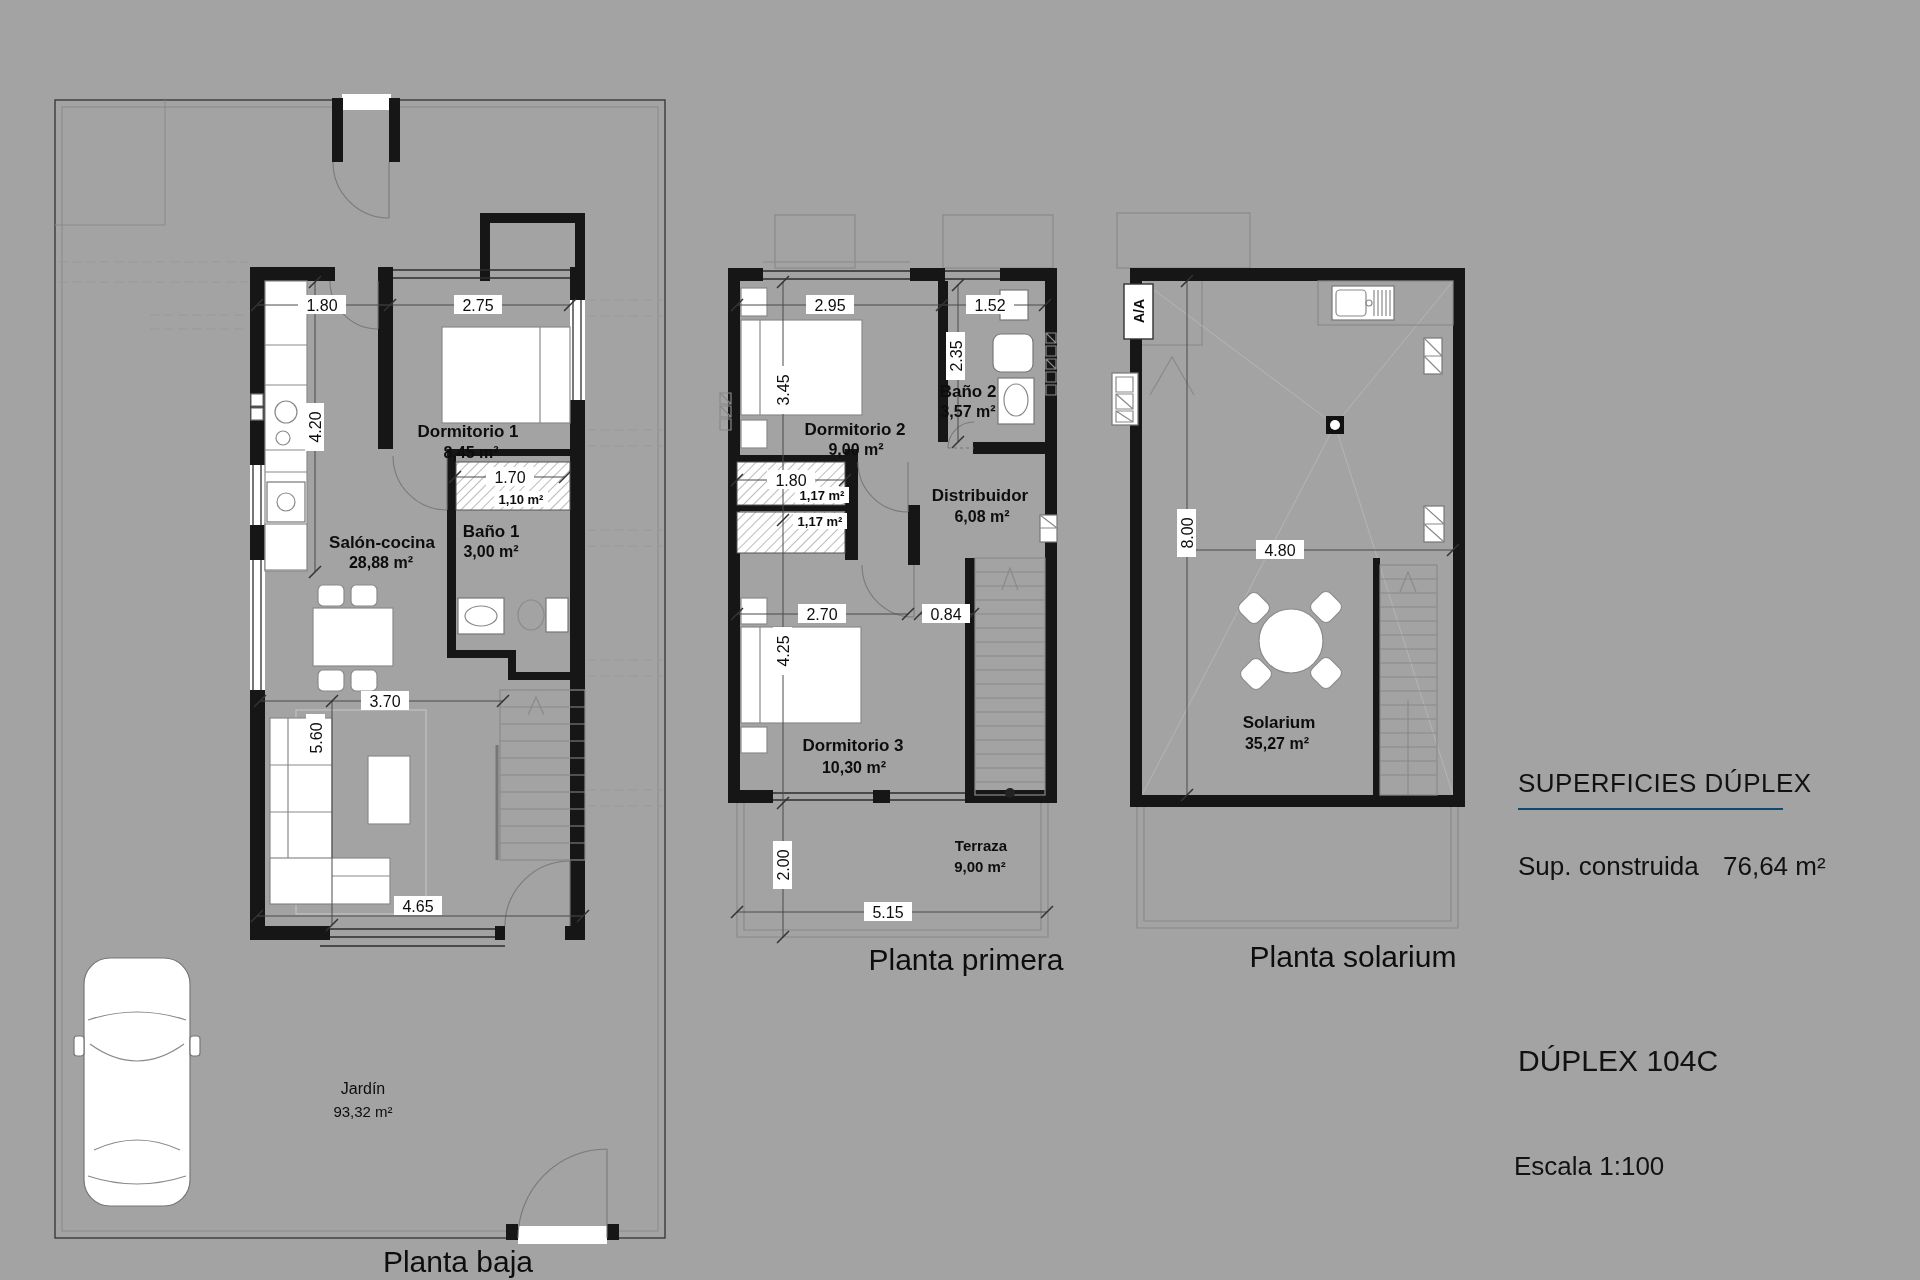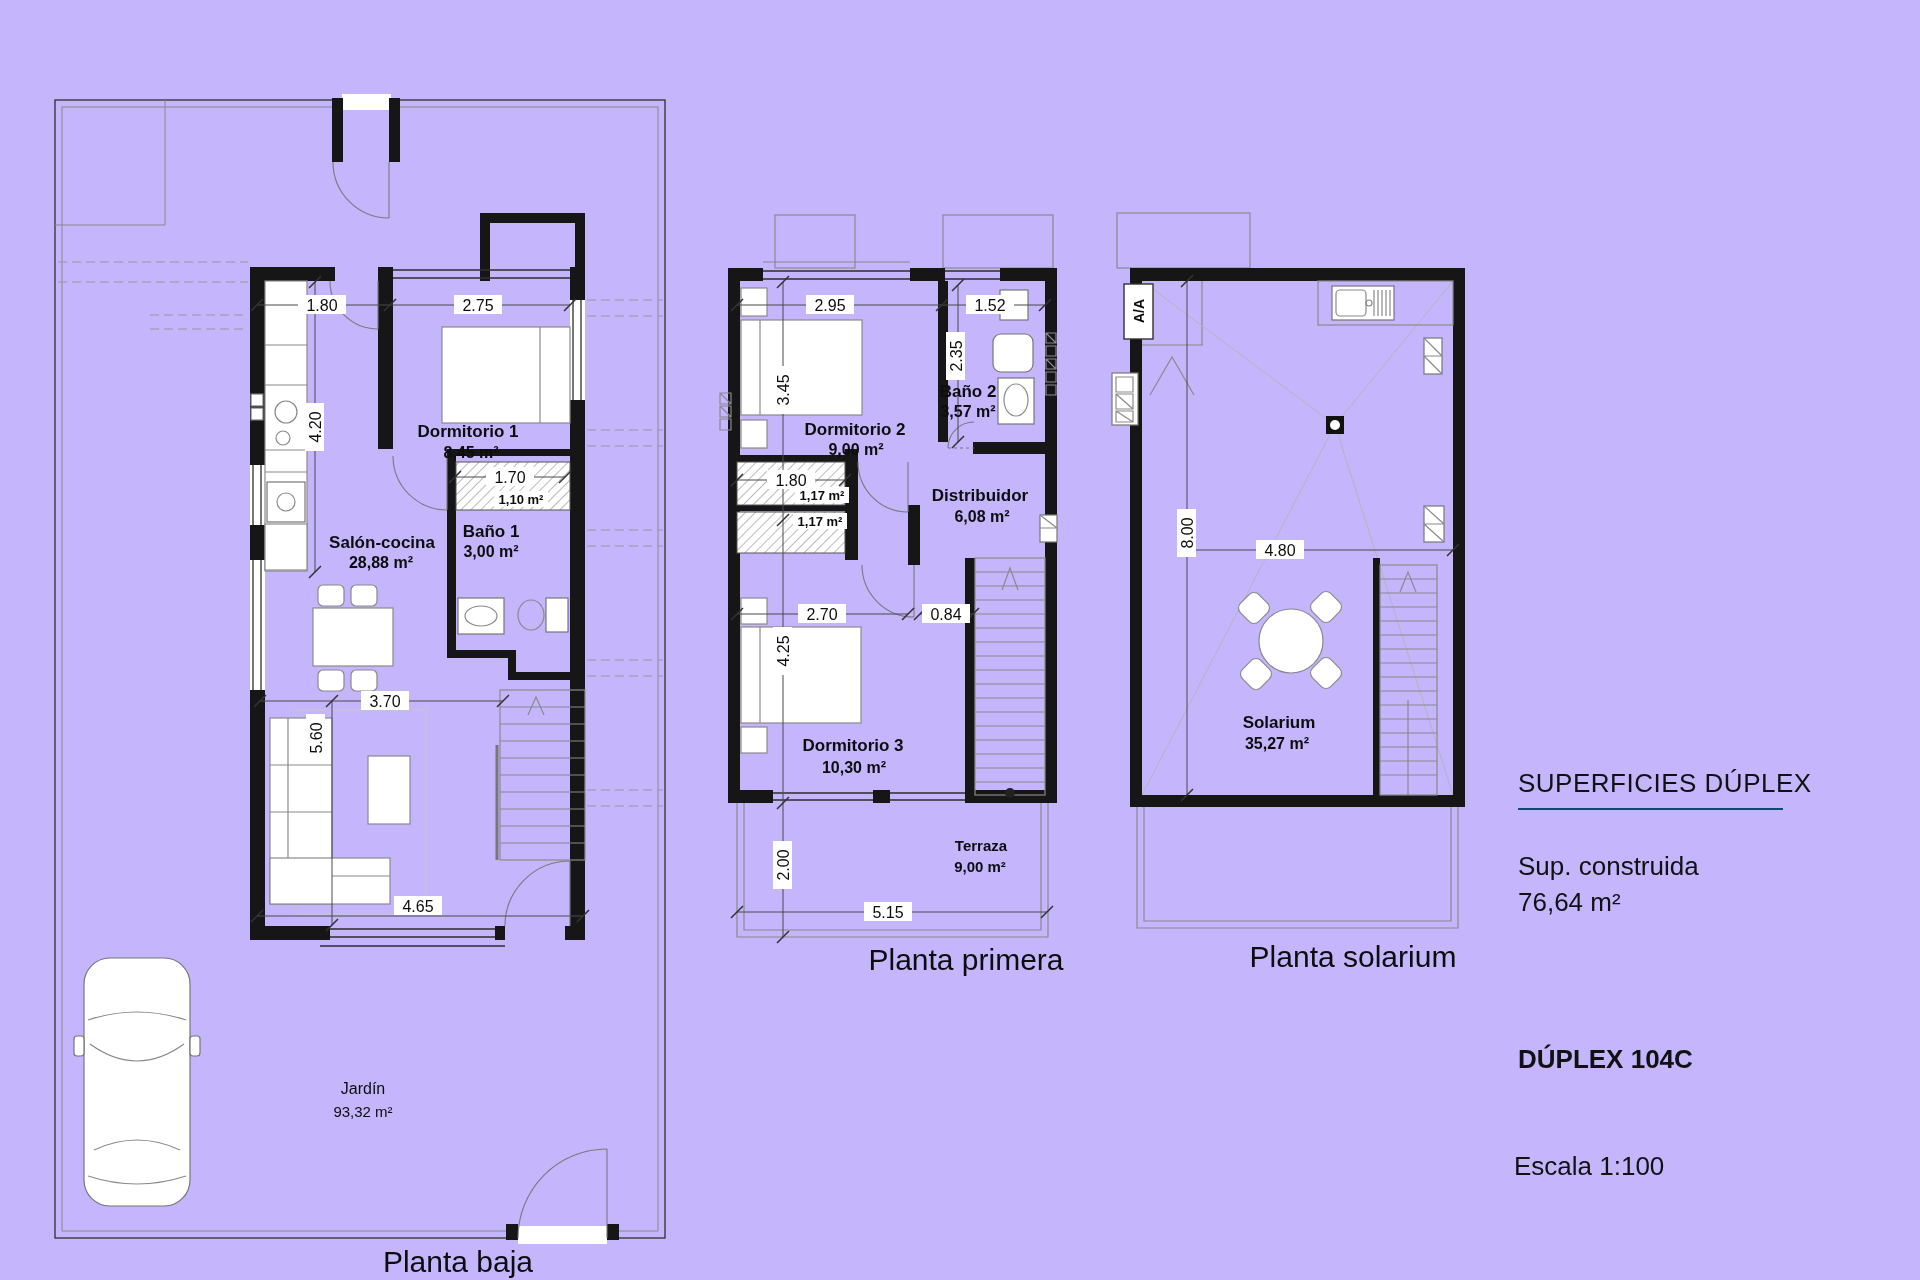--- a/index.html
+++ b/index.html
@@ -1,16 +1,16 @@
 <!DOCTYPE html>
 <html><head>
 <meta charset="utf-8">
 <style>
   html,body{margin:0;padding:0;background:#fff;}
-  #stage{position:relative;width:1920px;height:1280px;background:#c4b5fd;overflow:hidden;
+  #stage{position:relative;width:1920px;height:1280px;background:#a3a3a3;overflow:hidden;
          font-family:"Liberation Sans",sans-serif;}
   svg{position:absolute;left:0;top:0;}
   svg text{font-family:"Liberation Sans",sans-serif;fill:#0d0d0d;}
   .dim{font-size:16px;}
   .rname{font-size:17px;font-weight:bold;}
   .rarea{font-size:16px;font-weight:bold;}
   .rsmall{font-size:13px;font-weight:bold;}
   .rlight{font-size:16px;}
   .rlight2{font-size:15px;}
   .rtitle{font-size:30px;}
@@ -25,23 +25,23 @@
   .tick{stroke:#333;stroke-width:1.5;fill:none;}
   .dash{stroke:#9a9a9a;stroke-width:1.1;stroke-dasharray:9 5;fill:none;}
   .bound{stroke:#3a3a3a;stroke-width:1.4;fill:none;}
   .bound2{stroke:#8a8a8a;stroke-width:1;fill:none;}
   .slope{stroke:#b5b5b5;stroke-width:1;fill:none;}
   .dimbg{fill:#fff;}
   .info{position:absolute;color:#111;}
   .sup-title{font-size:26px;letter-spacing:.5px;border-bottom:2px solid #0c4a6e;
              padding-bottom:9px;width:265px;white-space:nowrap;}
   .sup-rows{margin-top:38px;font-size:26px;}
-  .sup-row{display:flex;line-height:36px;flex-direction:column;}
+  .sup-row{display:flex;line-height:36px;}
   .sup-row .lab{width:205px;}
-  .unit-title{position:absolute;font-size:26px;font-weight:bold;color:#111;}
+  .unit-title{position:absolute;font-size:30px;font-weight:normal;color:#111;}
   .scale-label{position:absolute;font-size:26px;color:#111;}
 </style>
 </head>
 <body>
 
 <div id="stage">
 <svg width="1920" height="1280" viewBox="0 0 1920 1280">
 <defs>
   <pattern id="hatch" patternUnits="userSpaceOnUse" width="7" height="7" patternTransform="rotate(45)">
     <rect width="7" height="7" fill="#fff"></rect>

